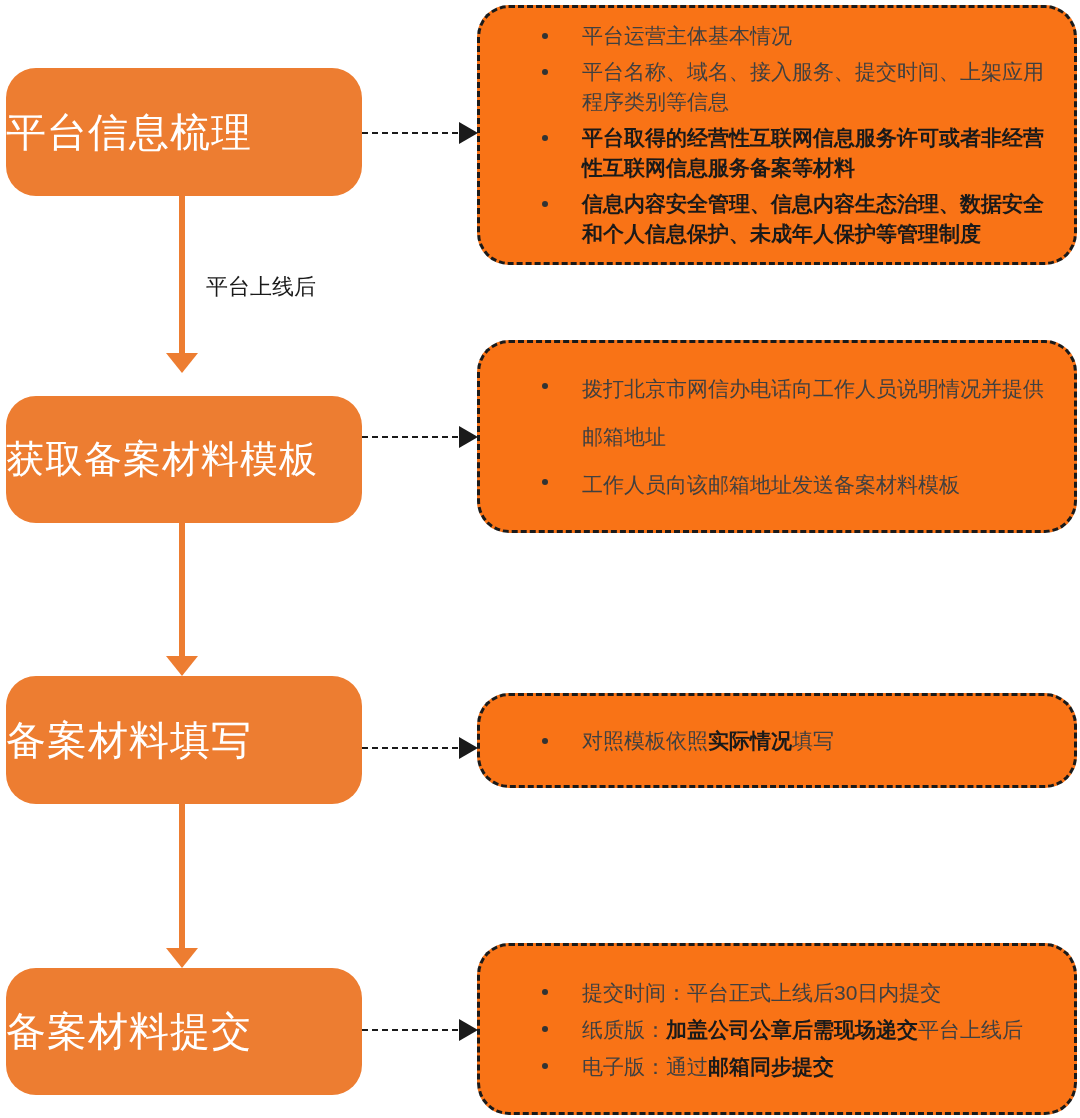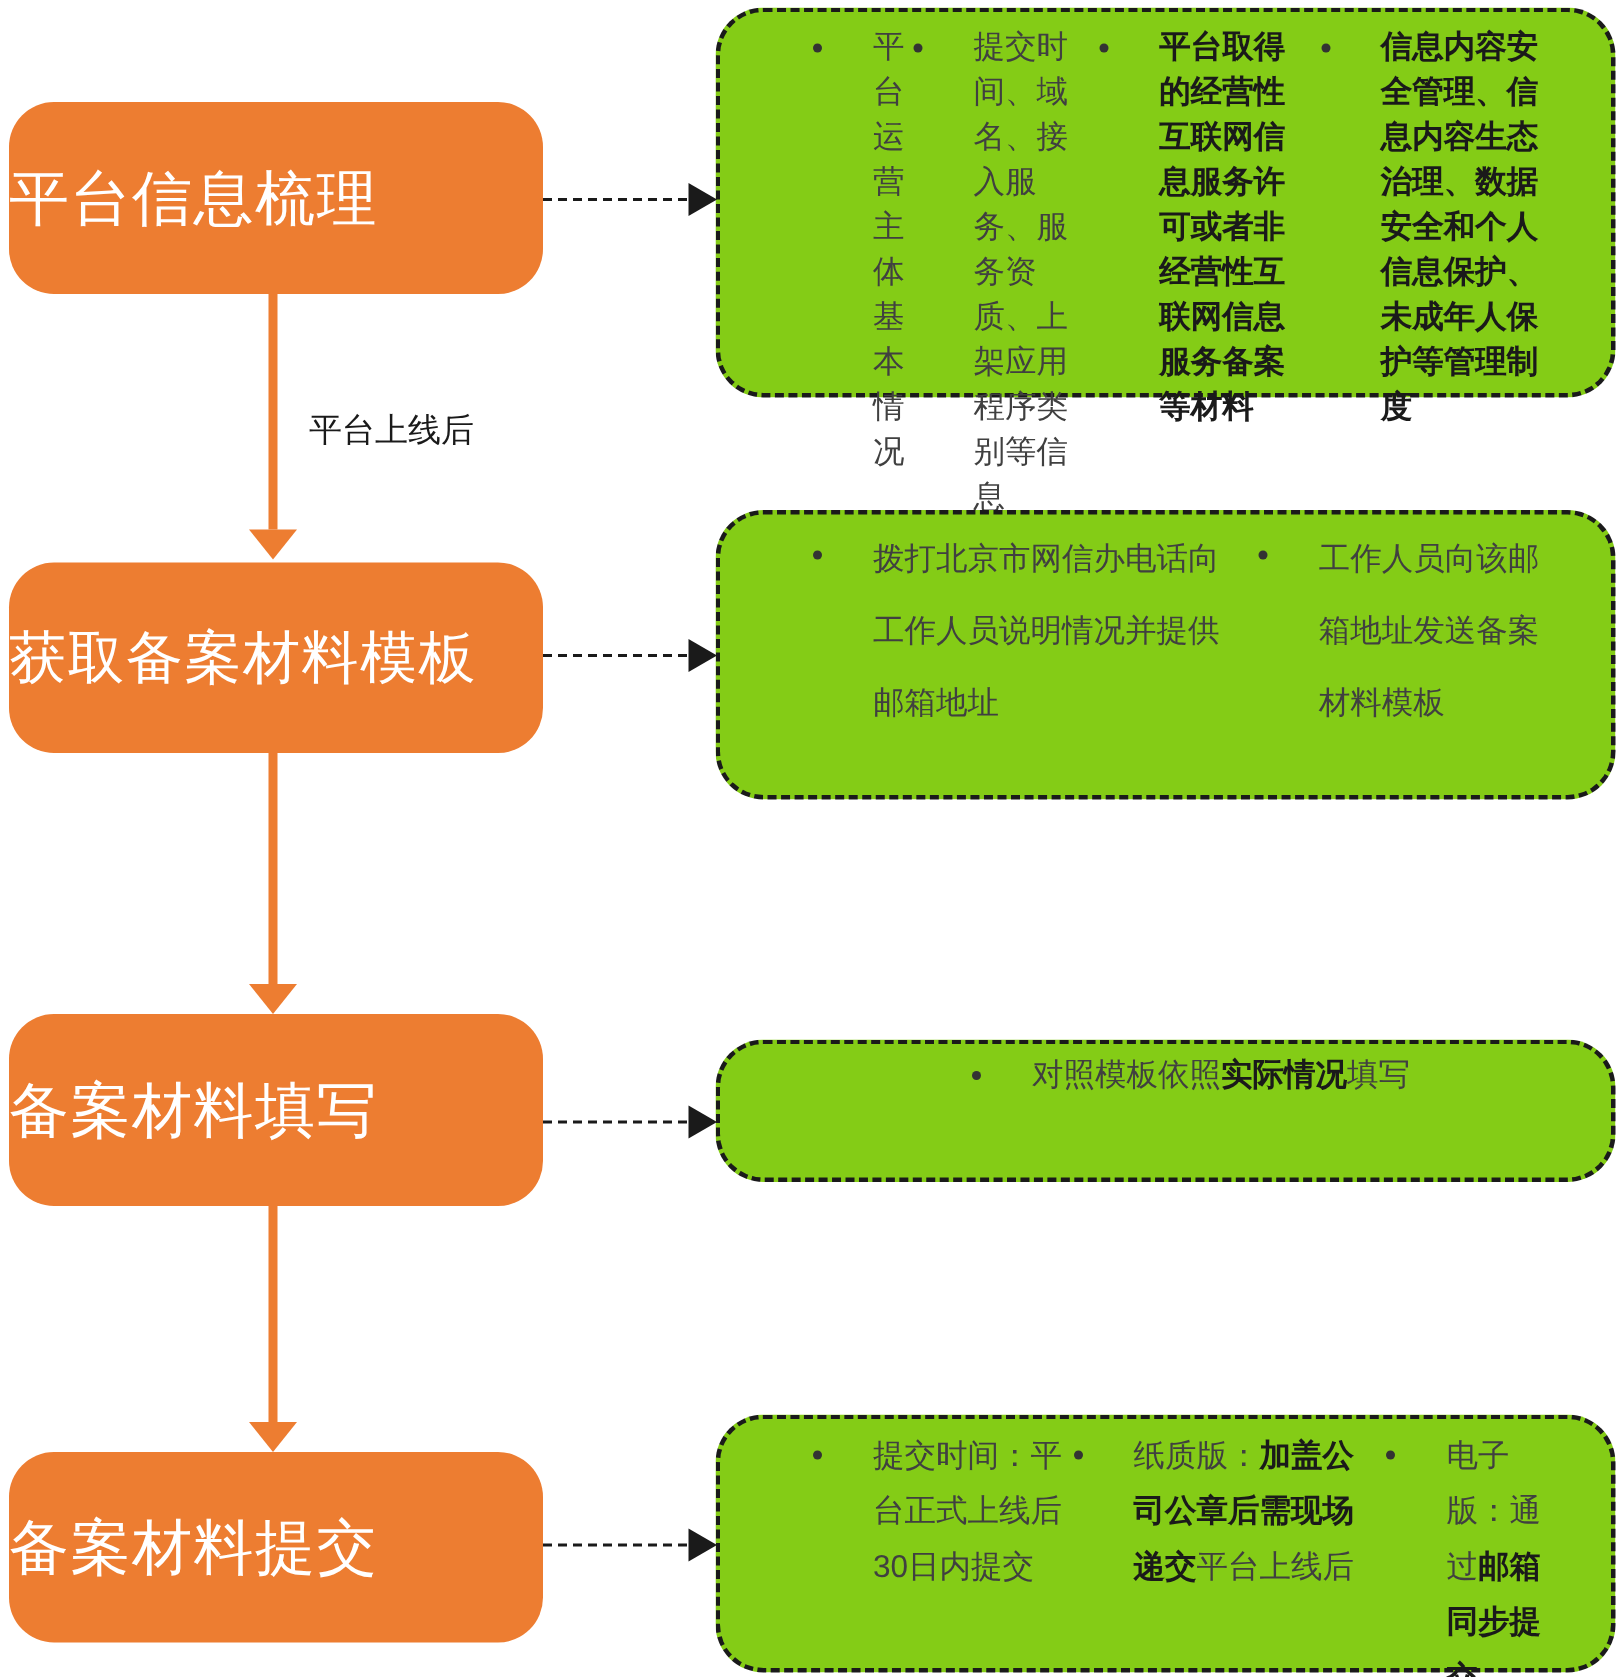--- a/index.html
+++ b/index.html
@@ -19,32 +19,32 @@
   
   .step{
     position:absolute;left:6px;width:356px;
     background:var(--orange);
     border-radius:30px;
     display:flex;align-items:center;justify-content:flex-start;
     color:#ffffff;font-size:40px;letter-spacing:1px;
     white-space:nowrap;
   }
   .step1{top:68px;height:128px;}
-  .step2{top:375px;height:127px;font-size:38px;}
+  .step2{top:396px;height:127px;font-size:38px;}
   .step3{top:676px;height:128px;font-family:Liberation Serif, serif;}
   .step4{top:968px;height:127px;}
 
   
   .note{
     position:absolute;left:477px;width:600px;
     border:3px dashed var(--line-black);
     border-radius:32px;
-    display:flex;flex-direction:row;justify-content:center;
+    display:flex;flex-direction:column;justify-content:center;
     padding:6px 28px 6px 56px;
-    background:#84cc16;
+    background:#f97316;
   }
   .note1{top:5px;height:260px;}
   .note2{top:340px;height:193px;}
   .note3{top:693px;height:95px;}
   .note4{top:943px;height:172px;}
 
   .bullet{display:flex;align-items:flex-start;}
   .dot{width:46px;flex:0 0 46px;display:flex;justify-content:flex-start;padding-left:6px;}
   .dot-circle{width:6px;height:6px;border-radius:50%;background:#333333;display:block;}
   .txt{flex:1;font-size:21px;color:var(--txt-reg);}
@@ -115,21 +115,21 @@
       <div class="bullet">
         <span class="dot">
           <span class="dot-circle"></span>
         </span>
         <span class="txt"><span class="seg">平台运营主体基本情况</span></span>
       </div>
       <div class="bullet">
         <span class="dot">
           <span class="dot-circle"></span>
         </span>
-        <span class="txt"><span class="seg">提交时间、域名、接入服务、服务资质、上架应用程序类别等信息</span></span>
+        <span class="txt"><span class="seg">平台名称、域名、接入服务、提交时间、上架应用程序类别等信息</span></span>
       </div>
       <div class="bullet">
         <span class="dot">
           <span class="dot-circle"></span>
         </span>
         <span class="txt"><span class="seg bold">平台取得的经营性互联网信息服务许可或者非经营性互联网信息服务备案等材料</span></span>
       </div>
       <div class="bullet">
         <span class="dot">
           <span class="dot-circle"></span>

